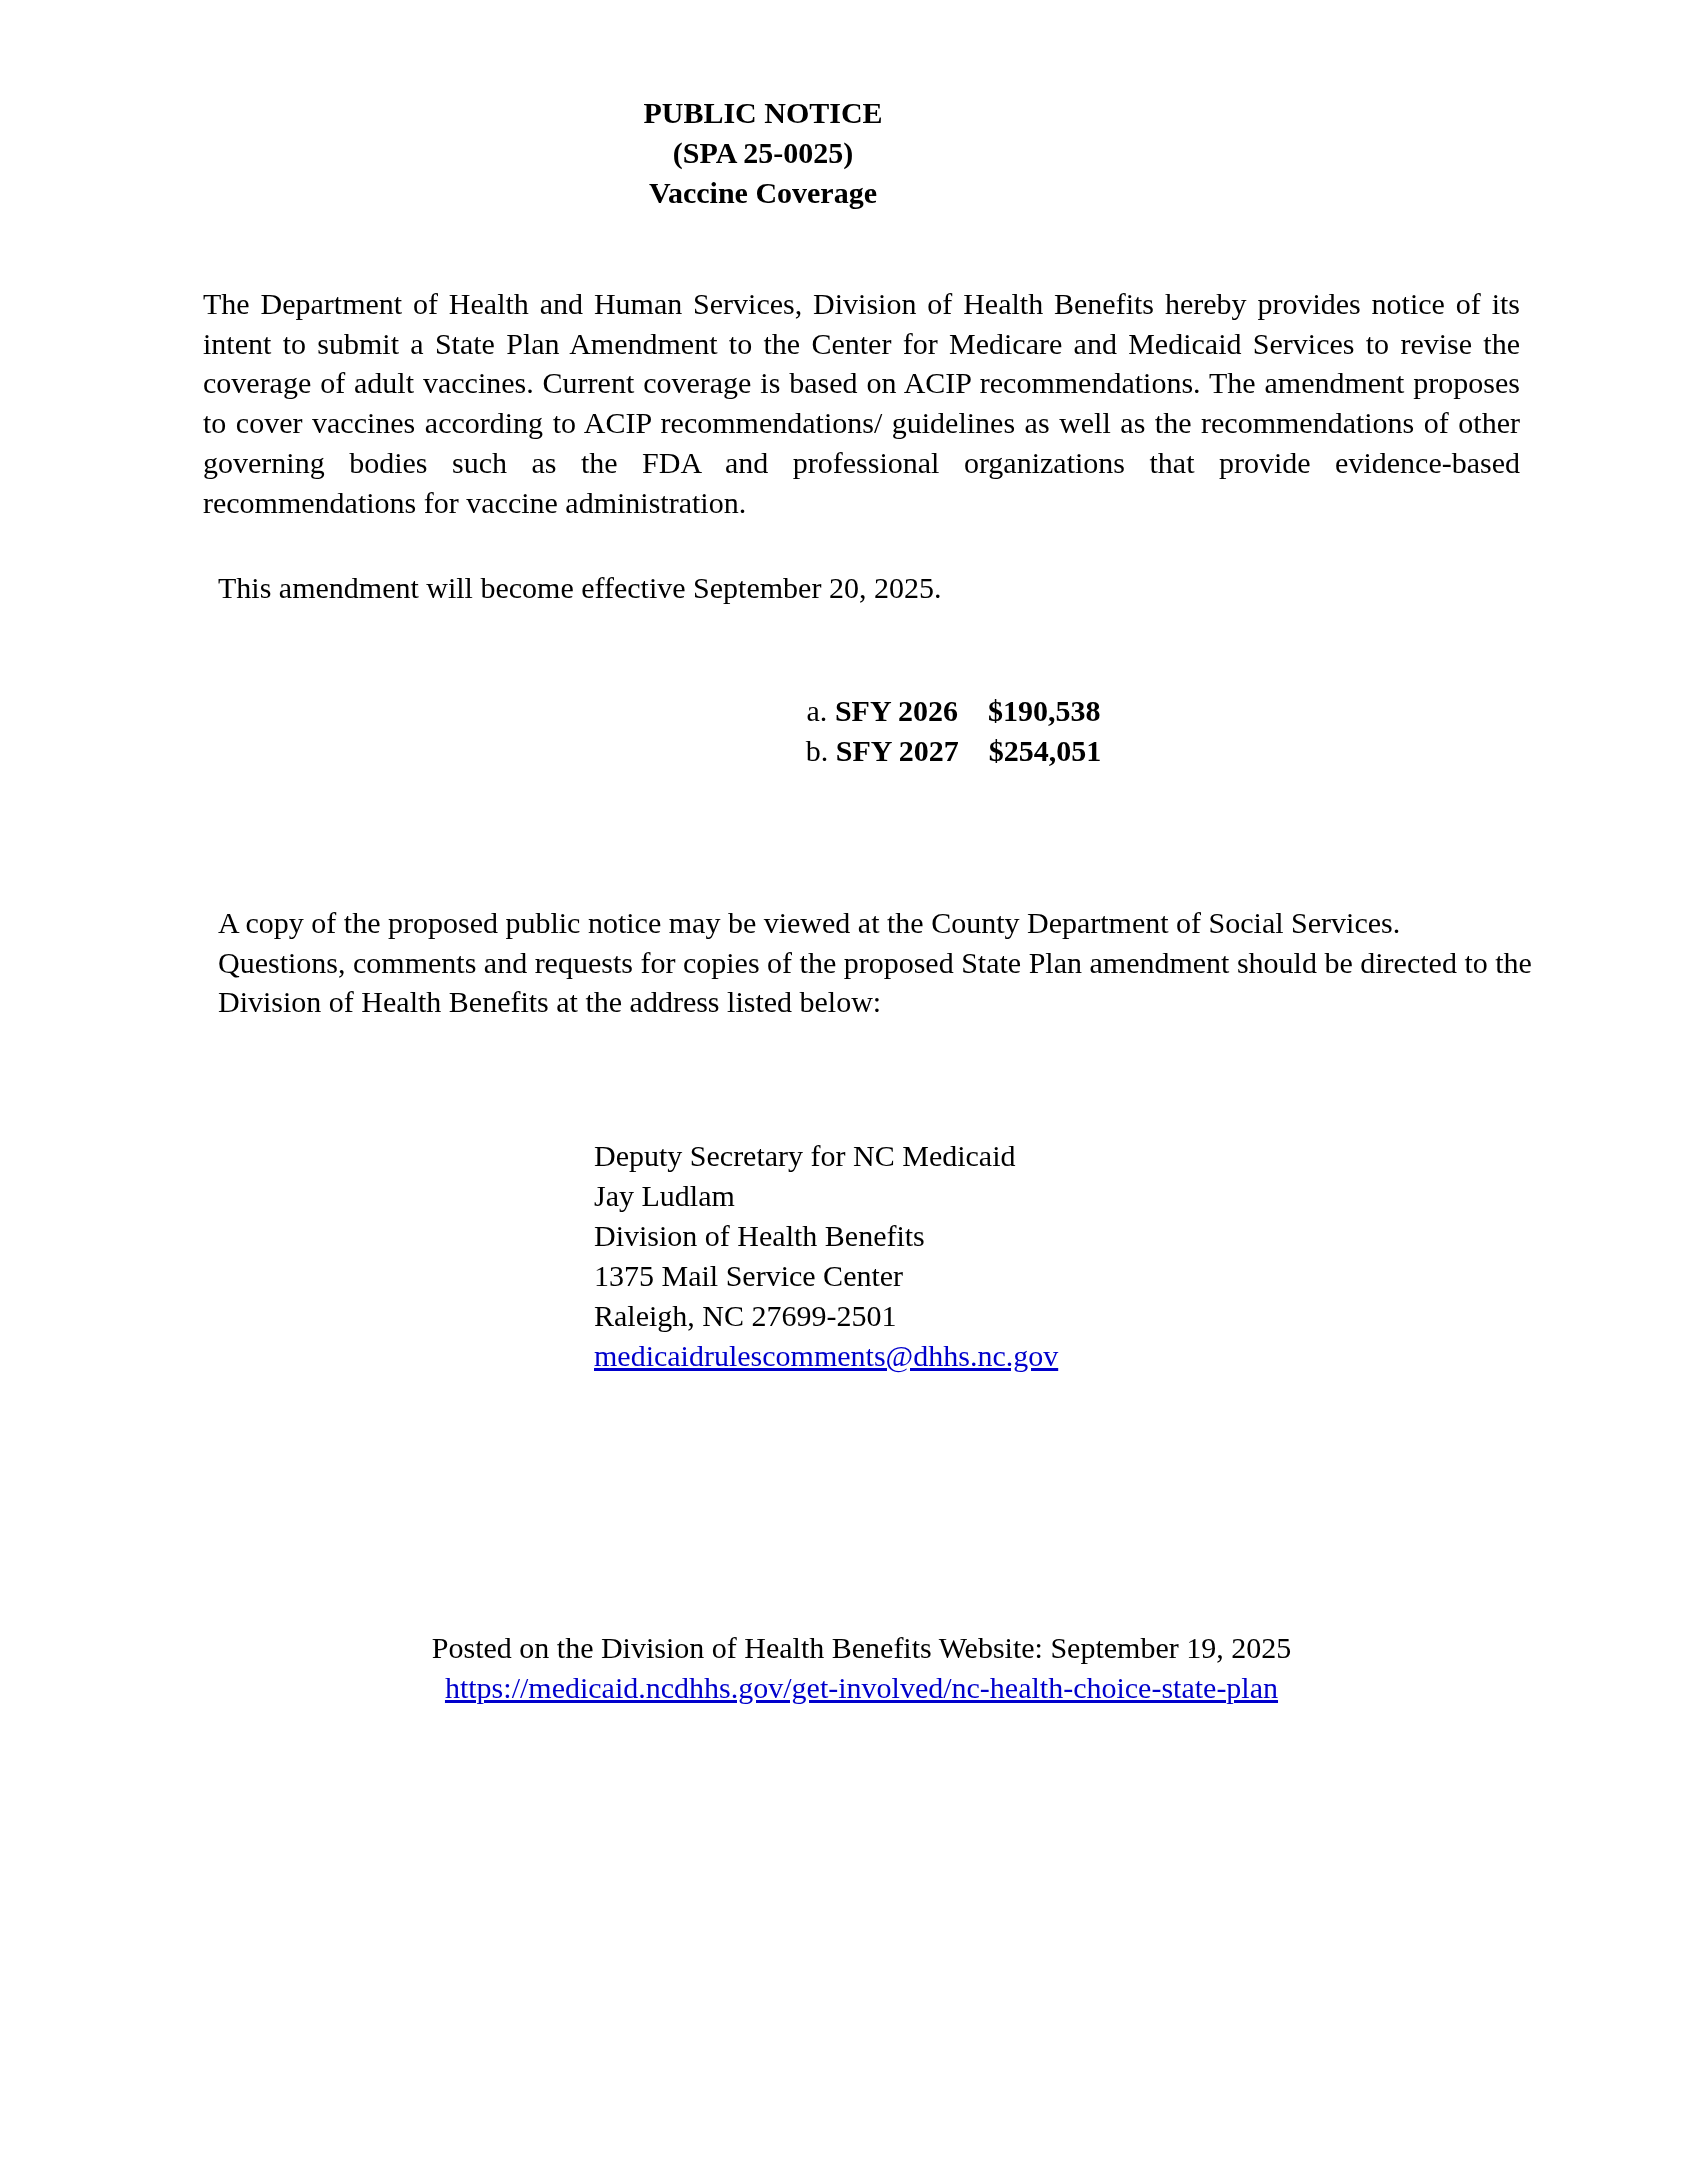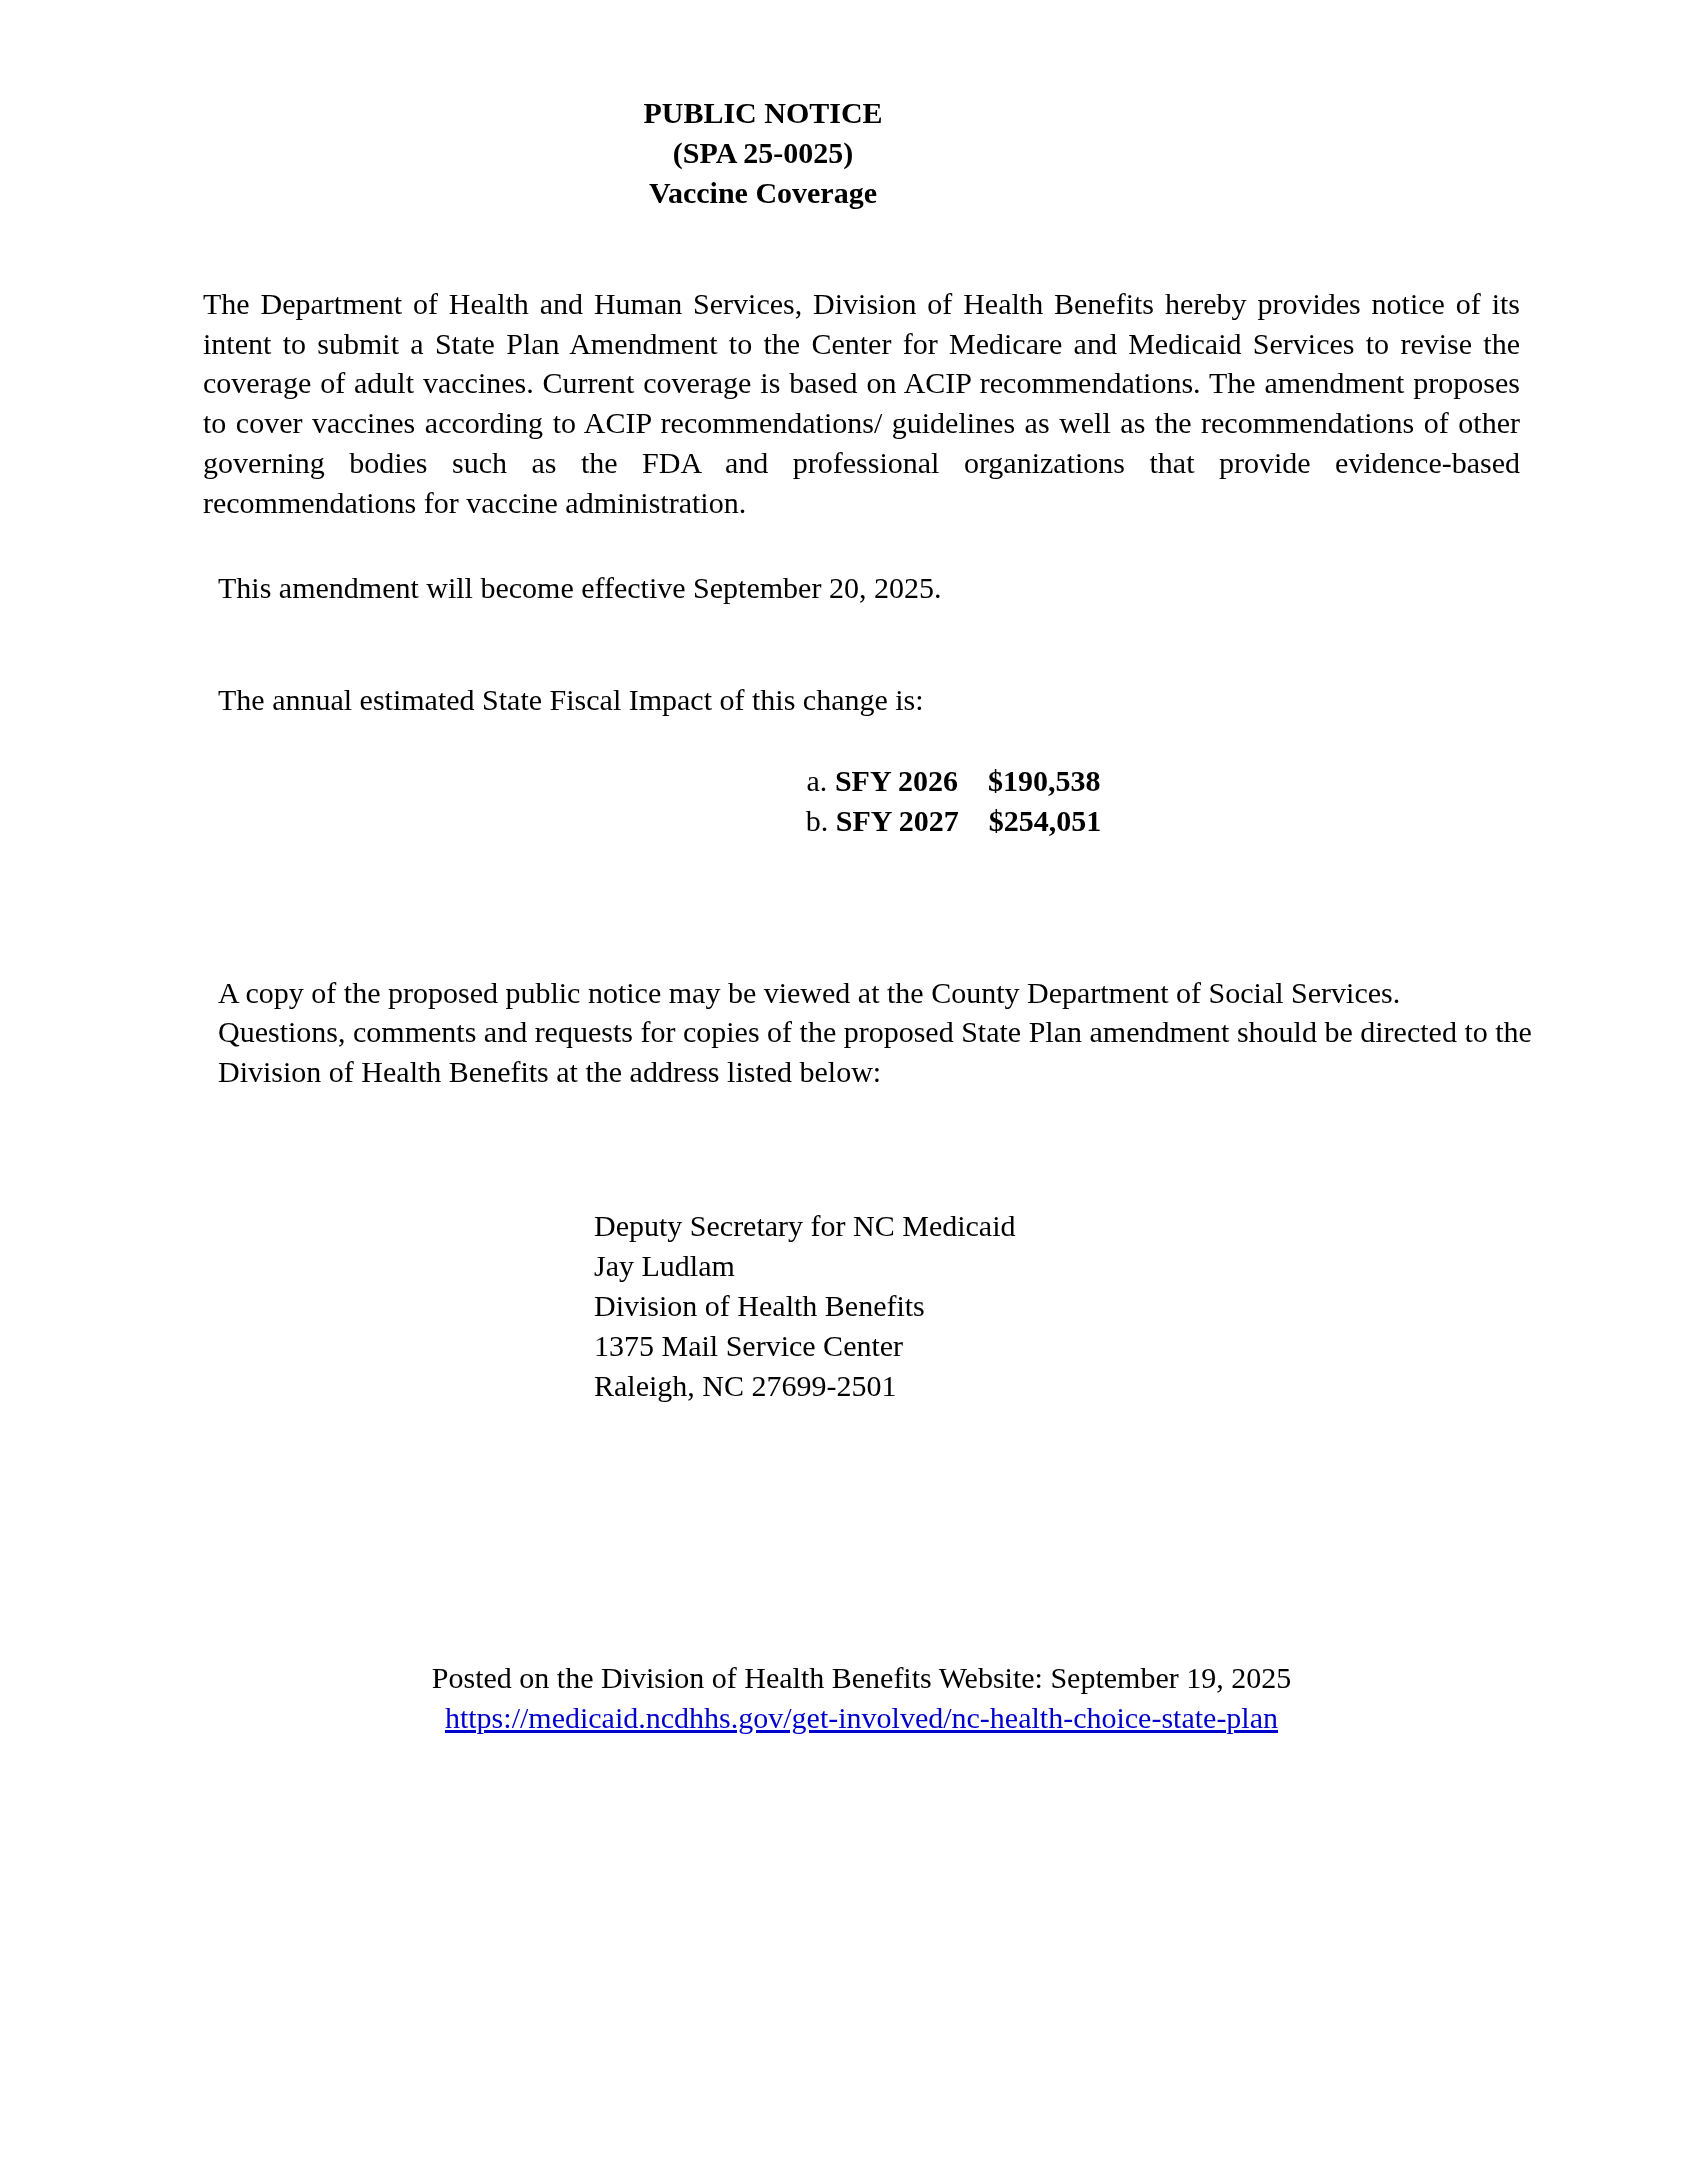--- a/index.html
+++ b/index.html
@@ -97,41 +97,41 @@
   <div class="spacer-1"></div>
 
   <p class="body-para">The Department of Health and Human Services, Division of Health Benefits hereby provides notice of its intent to submit a State Plan Amendment to the Center for Medicare and Medicaid Services to revise the coverage of adult vaccines. Current coverage is based on ACIP recommendations. The amendment proposes to cover vaccines according to ACIP recommendations/ guidelines as well as the recommendations of other governing bodies such as the FDA and professional organizations that provide evidence-based recommendations for vaccine administration.</p>
 
   <div class="para-gap"></div>
 
   <p class="single-line">This amendment will become effective September 20, 2025.</p>
 
   <div class="gap-md"></div>
 
-  <p class="single-line">The annual estimated State Fiscal Impact of this change is:</p>
 
   <div class="gap-sm"></div>
 
   <div class="fiscal-list">
     <span class="fiscal-row"><span class="fiscal-label-letter">a.</span> <span>SFY 2026</span>    <span>$190,538</span></span>
     <span class="fiscal-row"><span class="fiscal-label-letter">b.</span> <span>SFY 2027</span>    <span>$254,051</span></span>
   </div>
 
   <div style="height:117px"></div>
 
   <p class="single-line">A copy of the proposed public notice may be viewed at the County Department of Social Services. Questions, comments and requests for copies of the proposed State Plan amendment should be directed to the Division of Health Benefits at the address listed below:</p>
 
   <div style="height:99px"></div>
 
   <div class="address-block">
     <span class="address-line">Deputy Secretary for NC Medicaid</span>
     <span class="address-line">Jay Ludlam</span>
     <span class="address-line">Division of Health Benefits</span>
     <span class="address-line">1375 Mail Service Center</span>
     <span class="address-line">Raleigh, NC  27699-2501</span>
+    <span class="address-line"><a class="link" href="#">medicaidrulescomments@dhhs.nc.gov</a></span>
   </div>
 
   <div style="height:252px"></div>
 
   <div class="footer-block">
     <span class="footer-line">Posted on the Division of Health Benefits Website: September 19, 2025</span>
     <span class="footer-line"><a class="link" href="#">https://medicaid.ncdhhs.gov/get-involved/nc-health-choice-state-plan</a></span>
   </div>
 
 </div>

